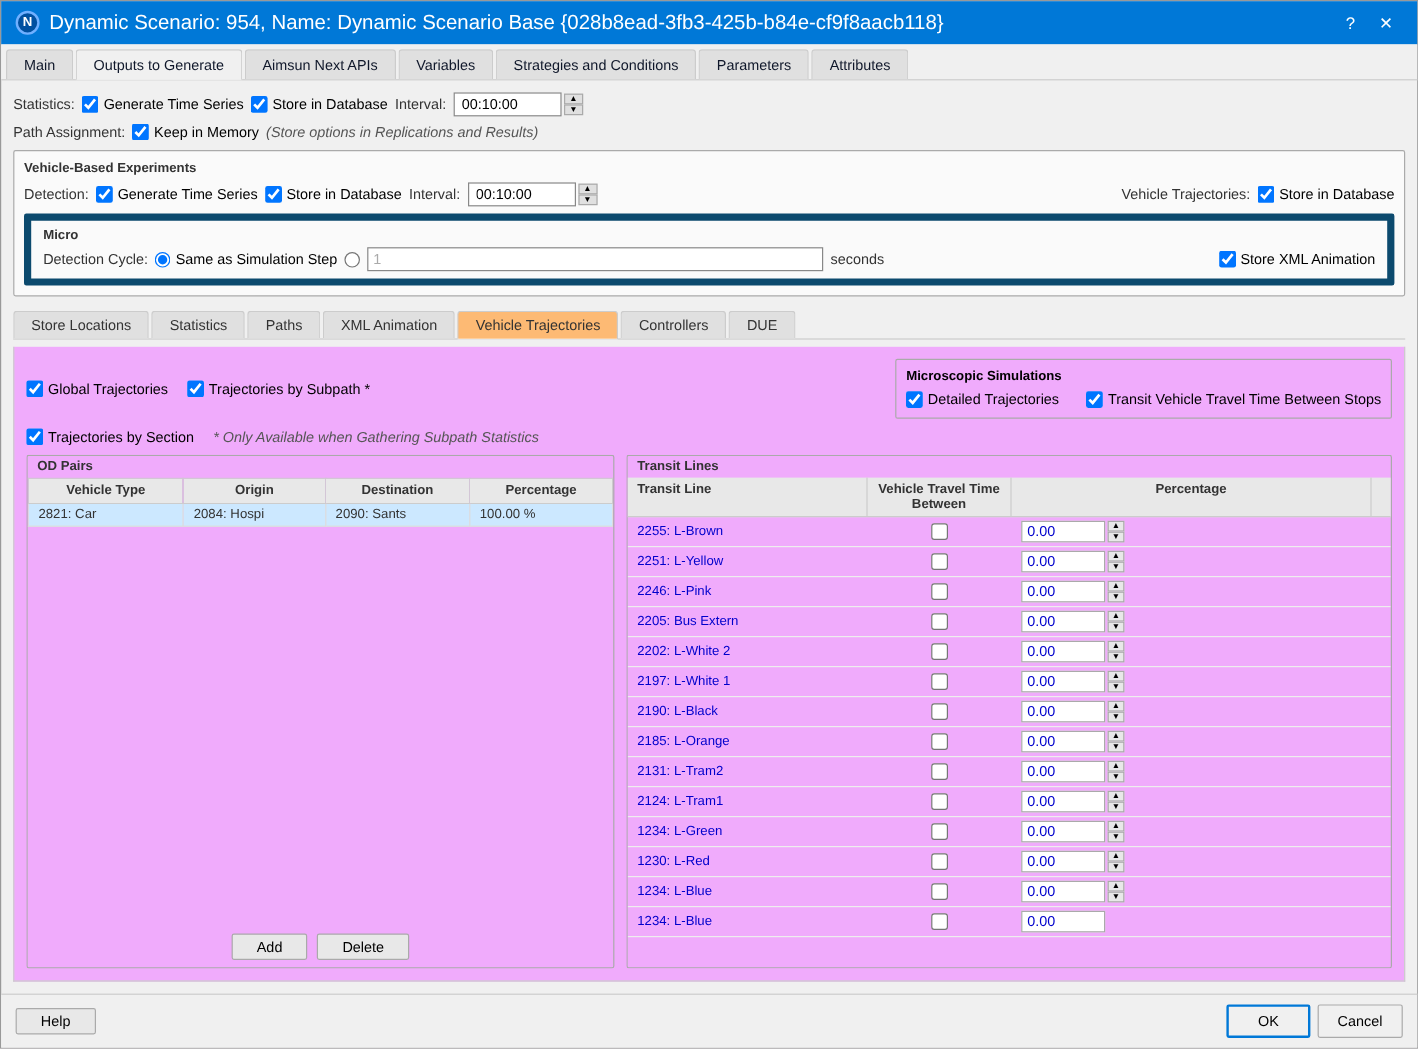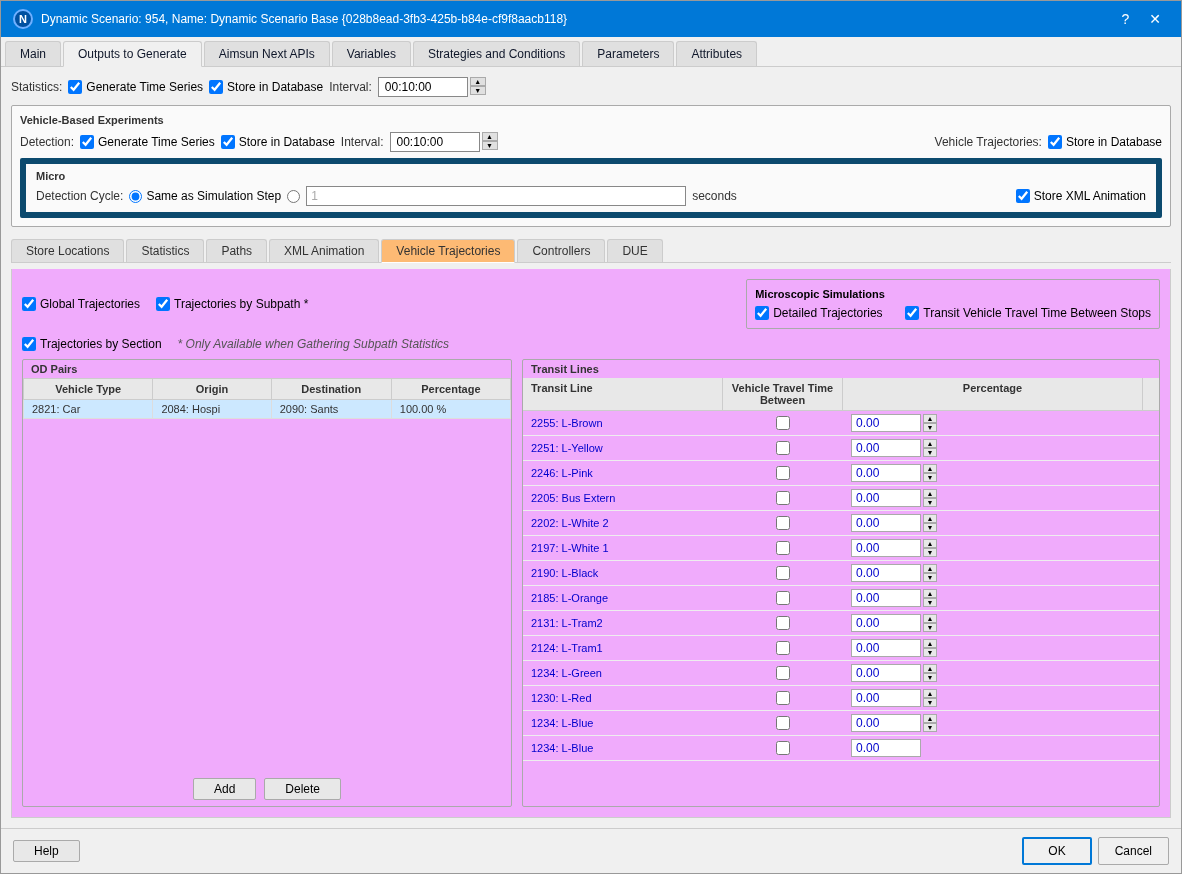--- a/index.html
+++ b/index.html
@@ -3,38 +3,38 @@
   <meta charset="utf-8">
   <style>
     * { box-sizing: border-box; margin: 0; padding: 0; font-family: 'Segoe UI', Arial, sans-serif; font-size: 12px; }
     body { background: #f0f0f0; width: 1182px; height: 874px; overflow: hidden; }
     
     .window { width: 1182px; height: 874px; background: #f0f0f0; border: 1px solid #999; display: flex; flex-direction: column; }
     
     .title-bar { background: #0078d7; color: white; padding: 8px 12px; display: flex; align-items: center; justify-content: space-between; height: 36px; flex-shrink: 0; }
     .title-bar-left { display: flex; align-items: center; gap: 8px; }
     .title-icon { width: 20px; height: 20px; background: #0050a0; border-radius: 50%; display: flex; align-items: center; justify-content: center; color: white; font-weight: bold; font-size: 11px; border: 2px solid #70b0ff; }
-    .title-text { font-size: 12px; }
+    .title-text { font-size: 17px; }
     .title-controls { display: flex; gap: 4px; }
     .title-btn { background: none; border: none; color: white; cursor: pointer; padding: 2px 8px; font-size: 14px; }
     
     .tab-bar { background: #f0f0f0; border-bottom: 1px solid #ccc; display: flex; padding: 0 4px; padding-top: 4px; flex-shrink: 0; }
     .tab { padding: 5px 14px; border: 1px solid #ccc; border-bottom: none; background: #e0e0e0; cursor: pointer; margin-right: 2px; color: #0f172a; border-radius: 3px 3px 0 0; }
     .tab.active { background: #f0f0f0; border-bottom: 1px solid #f0f0f0; margin-bottom: -1px; font-weight: normal; }
     
     .content { flex: 1; padding: 10px; display: flex; flex-direction: column; gap: 6px; overflow: hidden; }
     
     .row { display: flex; align-items: center; gap: 6px; }
     .label { color: #333; }
     
     .checkbox-label { display: flex; align-items: center; gap: 4px; cursor: pointer; }
     input[type="checkbox"] { width: 14px; height: 14px; cursor: pointer; }
     input[type="radio"] { cursor: pointer; }
     
-    .interval-input { display: flex; gap: 2px; }
+    .interval-input { display: flex; align-items: center; gap: 2px; }
     .interval-box { border: 1px solid #888; padding: 2px 6px; background: white; width: 90px; }
     .spinner { display: flex; flex-direction: column; }
     .spin-btn { width: 16px; height: 9px; background: #e0e0e0; border: 1px solid #aaa; display: flex; align-items: center; justify-content: center; cursor: pointer; font-size: 7px; line-height: 1; }
     
     .italic-note { color: #555; font-style: italic; }
     
     .group-box { border: 1px solid #aaa; padding: 8px; margin-top: 2px; border-radius: 2px; background: #fafafa; }
     .group-box-title { font-size: 11px; font-weight: bold; color: #333; margin-bottom: 6px; }
     
     .micro-box { border: 6px solid #0c4a6e; padding: 6px 10px; margin-top: 4px; border-radius: 2px; }
@@ -131,20 +131,28 @@
       <span class="label">Interval:</span>
       <div class="interval-input">
         <input class="interval-box" type="text" value="00:10:00" style="">
         <div class="spinner">
           <button class="spin-btn">▲</button>
           <button class="spin-btn">▼</button>
         </div>
       </div>
     </div>
 
+    <div class="row">
+      <span class="label">Path Assignment:</span>
+      <label class="checkbox-label">
+        <input type="checkbox" checked="" style="">
+        <span>Keep in Memory</span>
+      </label>
+      <span class="italic-note">(Store options in Replications and Results)</span>
+    </div>
 
     <div class="group-box">
       <div class="group-box-title">Vehicle-Based Experiments</div>
 
       <div class="row">
         <span class="label">Detection:</span>
         <label class="checkbox-label">
           <input type="checkbox" checked="" style="">
           <span>Generate Time Series</span>
         </label>

